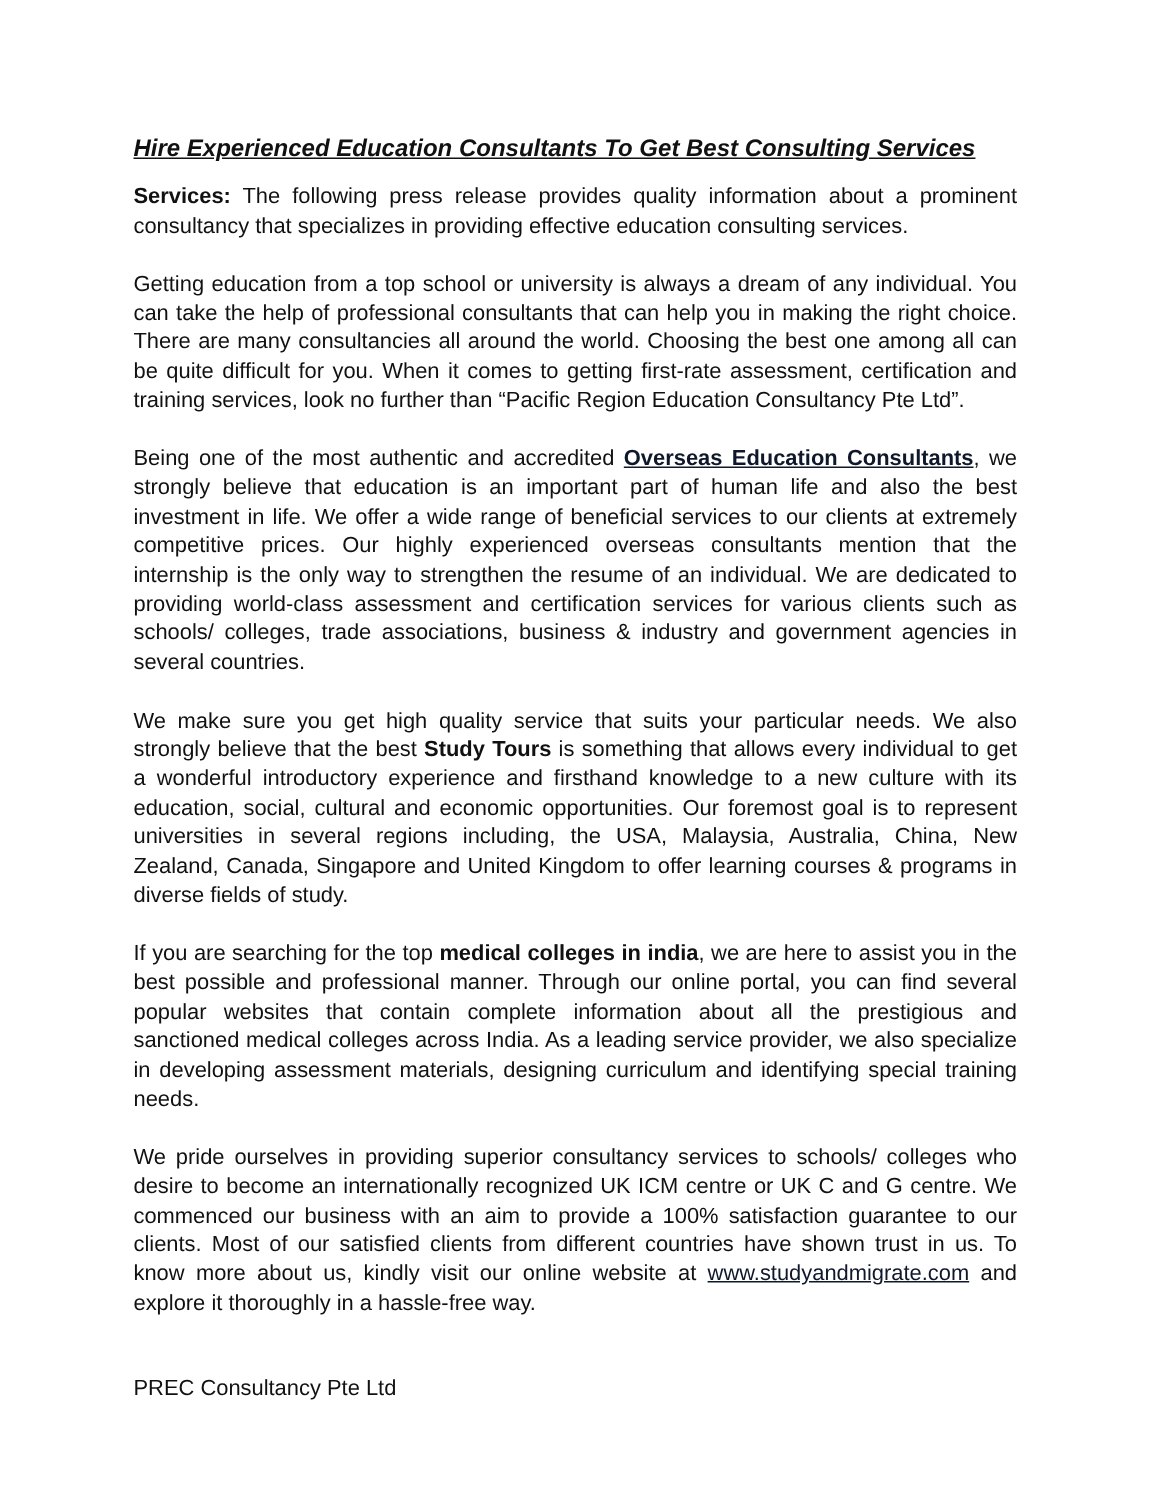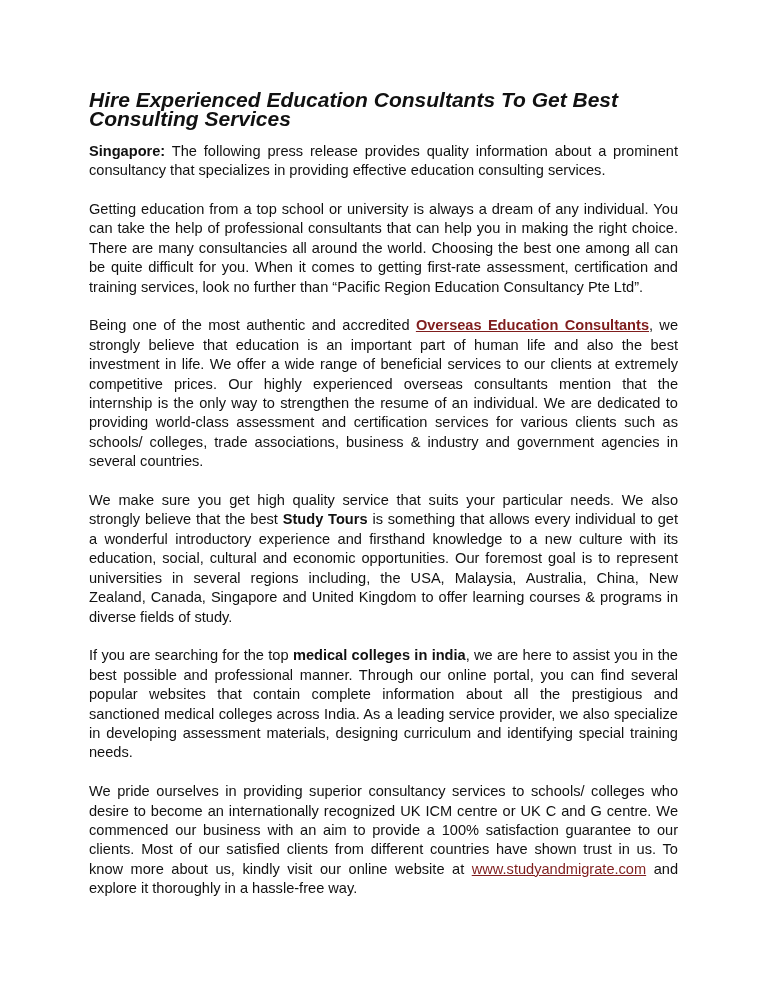--- a/index.html
+++ b/index.html
@@ -3,43 +3,44 @@
 <meta charset="utf-8">
 <style>
   html, body { margin: 0; padding: 0; background: #ffffff; }
   body { width: 768px; height: 994px; position: relative; overflow: hidden; }
   .page {
     position: absolute; left: 89px; top: 90px; width: 589px;
     font-family: "Liberation Sans", sans-serif;
     font-size: 14.6px; line-height: 19.4px; color: #111111;
   }
   .title {
-    font-weight: bold; font-style: italic; 
-    margin: 0 0 13px 0; font-size: 21px;
+    font-weight: bold; font-style: italic; text-decoration: underline;
+    margin: 0 0 13px 0; font-size: 16px;
   }
   p { margin: 0 0 19.4px 0; text-align: justify; }
   b { font-weight: bold; }
-  a.link { color: #7f1d1d; text-decoration: underline; }
+  a.link { color: #0f172a; text-decoration: underline; }
   a.link.bold { font-weight: bold; }
   .sig { margin-top: 38px; }
   .sig div { line-height: 19.4px; }
 </style>
 </head>
 <body>
 
 <div class="page">
   <div class="title">Hire Experienced Education Consultants To Get Best Consulting Services</div>
 
-  <p><b>Singapore:</b><span> The following press release provides quality information about a prominent consultancy that specializes in providing effective education consulting services.</span></p>
+  <p><b>Services:</b><span> The following press release provides quality information about a prominent consultancy that specializes in providing effective education consulting services.</span></p>
 
   <p>Getting education from a top school or university is always a dream of any individual. You can take the help of professional consultants that can help you in making the right choice. There are many consultancies all around the world. Choosing the best one among all can be quite difficult for you. When it comes to getting first-rate assessment, certification and training services, look no further than “Pacific Region Education Consultancy Pte Ltd”.</p>
 
   <p><span>Being one of the most authentic and accredited </span><a class="link bold">Overseas Education Consultants</a><span>, we strongly believe that education is an important part of human life and also the best investment in life. We offer a wide range of beneficial services to our clients at extremely competitive prices. Our highly experienced overseas consultants mention that the internship is the only way to strengthen the resume of an individual. We are dedicated to providing world-class assessment and certification services for various clients such as schools/ colleges, trade associations, business &amp; industry and government agencies in several countries.</span></p>
 
   <p><span>We make sure you get high quality service that suits your particular needs. We also strongly believe that the best </span><b>Study Tours</b><span> is something that allows every individual to get a wonderful introductory experience and firsthand knowledge to a new culture with its education, social, cultural and economic opportunities. Our foremost goal is to represent universities in several regions including, the USA, Malaysia, Australia, China, New Zealand, Canada, Singapore and United Kingdom to offer learning courses &amp; programs in diverse fields of study.</span></p>
 
   <p><span>If you are searching for the top </span><b>medical colleges in india</b><span>, we are here to assist you in the best possible and professional manner. Through our online portal, you can find several popular websites that contain complete information about all the prestigious and sanctioned medical colleges across India. As a leading service provider, we also specialize in developing assessment materials, designing curriculum and identifying special training needs.</span></p>
 
   <p><span>We pride ourselves in providing superior consultancy services to schools/ colleges who desire to become an internationally recognized UK ICM centre or UK C and G centre. We commenced our business with an aim to provide a 100% satisfaction guarantee to our clients. Most of our satisfied clients from different countries have shown trust in us. To know more about us, kindly visit our online website at </span><a class="link">www.studyandmigrate.com</a><span> and explore it thoroughly in a hassle-free way.</span></p>
 
   <div class="sig">
+    <div>PREC Consultancy Pte Ltd</div>
   </div>
 </div>
 
 </body></html>

